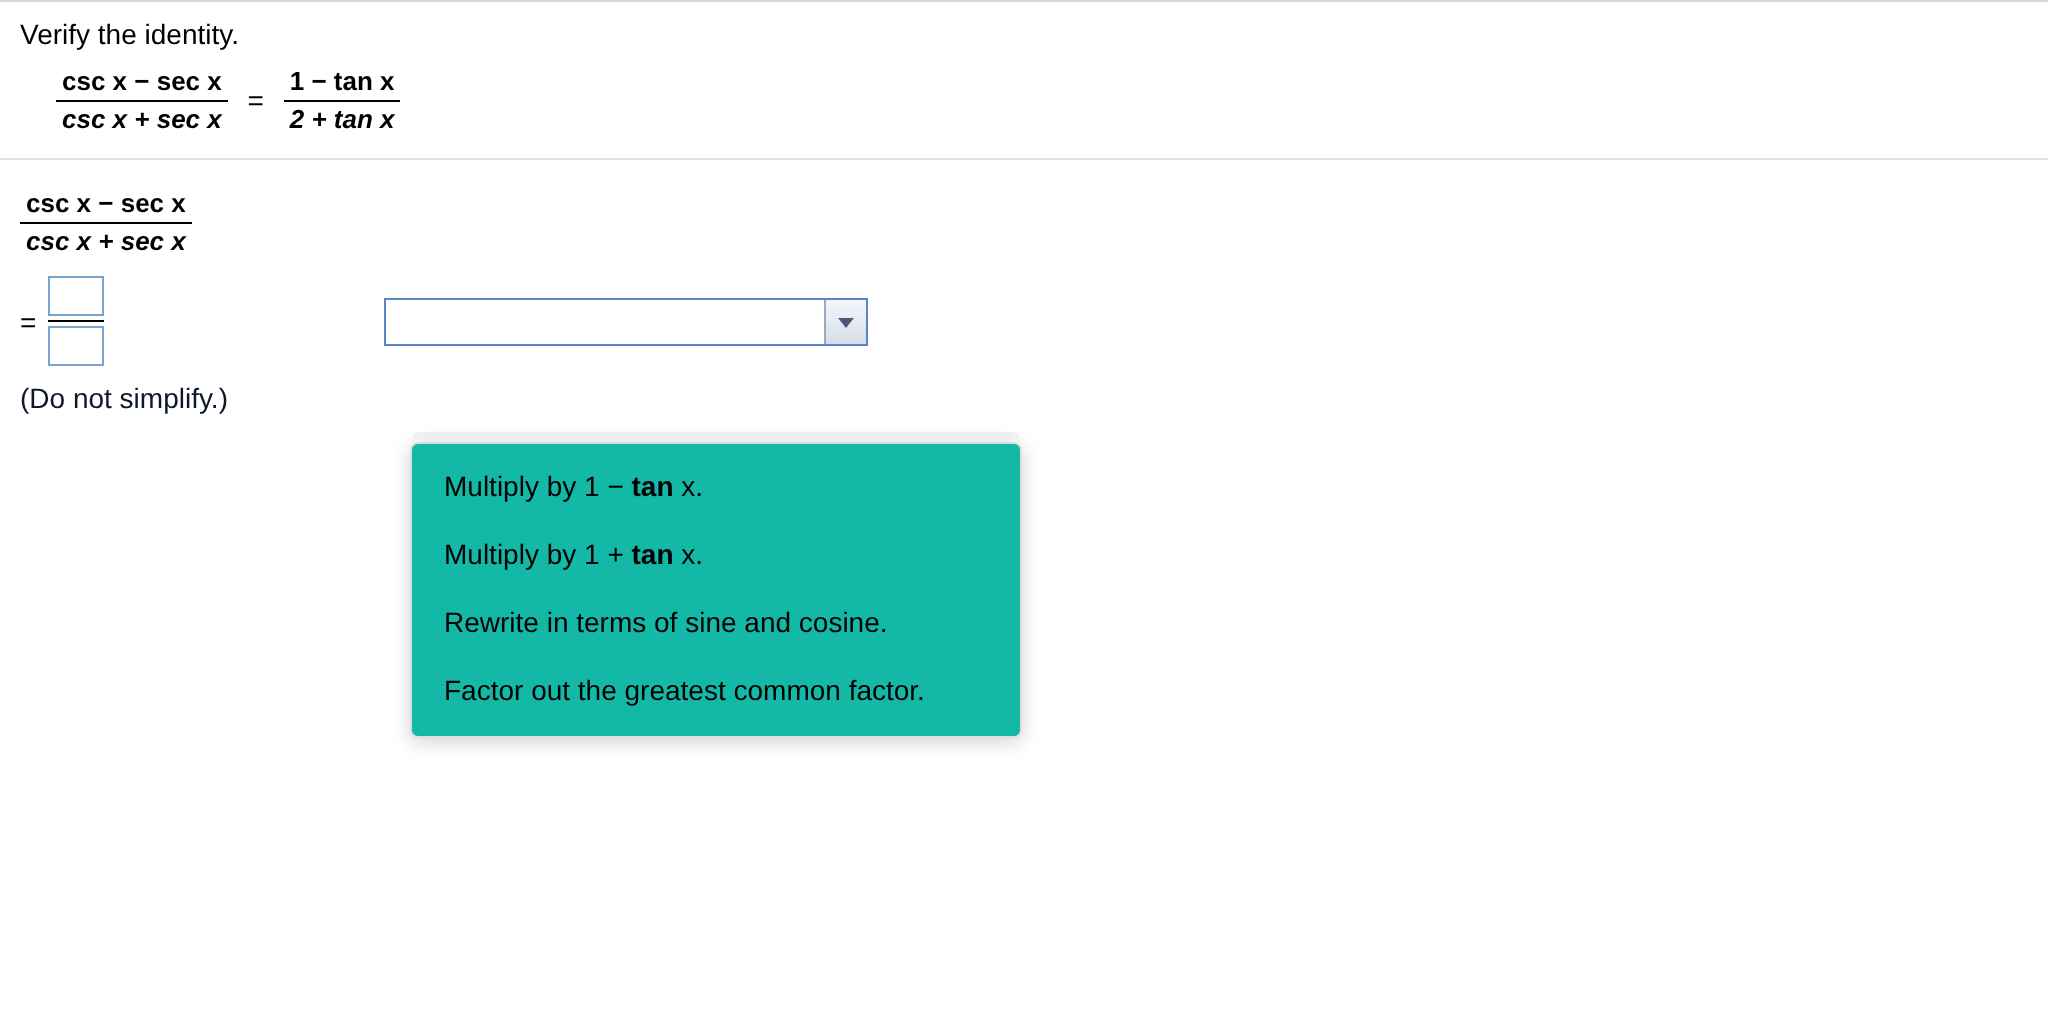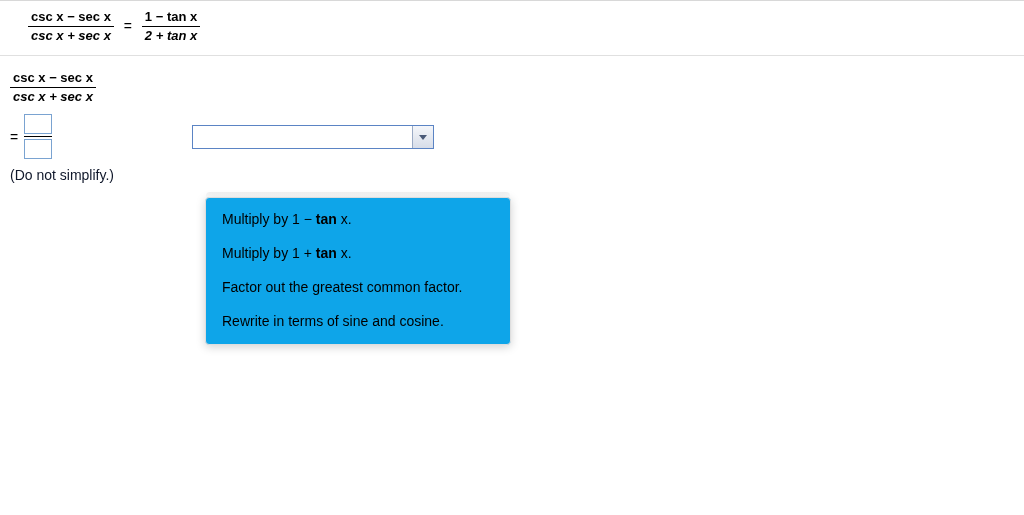--- a/index.html
+++ b/index.html
@@ -114,21 +114,21 @@
   .note {
     color: #0f172a;
     font-size: 14px;
     margin-top: 8px;
   }
   .options-panel {
     position: relative;
     margin-left: 195px;
     margin-top: 14px;
     width: 304px;
-    background: #0ea5e9;
+    background: #14b8a6;
     border: 1px solid #dedede;
     border-radius: 4px;
     box-shadow: 0 2px 10px rgba(0,0,0,0.18);
     padding: 4px 0 6px 0;
   }
   .options-panel::before {
     content:"";
     position:absolute;
     left:0; right:0; top:-6px; height:6px;
     background: linear-gradient(rgba(0,0,0,0.06), rgba(0,0,0,0));
@@ -138,20 +138,21 @@
     padding: 9px 16px;
     font-size: 14px;
     cursor: pointer;
   }
   .bold { font-weight: bold; }
 </style>
 </head>
 <body>
 
 <div class="section first">
+  <p class="instr">Verify the identity.</p>
   <div class="indent">
     <span class="frac bold">
       <span class="num">csc x − sec x</span>
       <span class="den">csc x + sec x</span>
     </span>
     <span class="eqline">=</span>
     <span class="frac bold">
       <span class="num">1 − tan x</span>
       <span class="den">2 + tan x</span>
     </span>
@@ -189,20 +190,20 @@
   <div class="note">(Do not simplify.)</div>
 
   <div class="options-panel">
     <div class="option-item">
       <span>Multiply by 1 − </span><span class="bold">tan</span><span> x.</span>
     </div>
     <div class="option-item">
       <span>Multiply by 1 + </span><span class="bold">tan</span><span> x.</span>
     </div>
     <div class="option-item">
+      <span>Rewrite in terms of sine and cosine.</span>
+    </div>
+    <div class="option-item">
       <span>Factor out the greatest common factor.</span>
     </div>
-    <div class="option-item">
-      <span>Rewrite in terms of sine and cosine.</span>
-    </div>
   </div>
 
 </div>
 
 </body></html>

